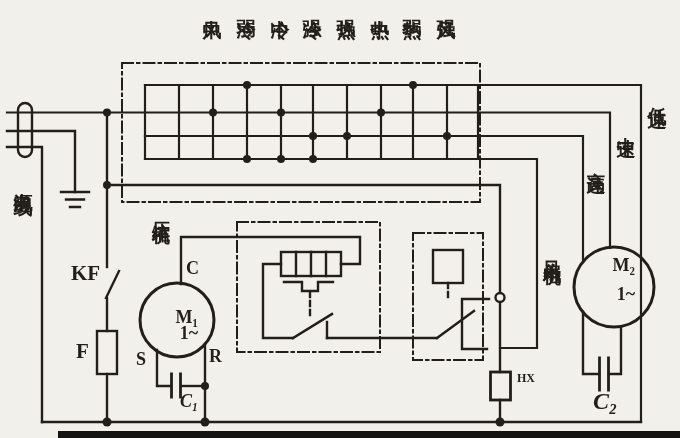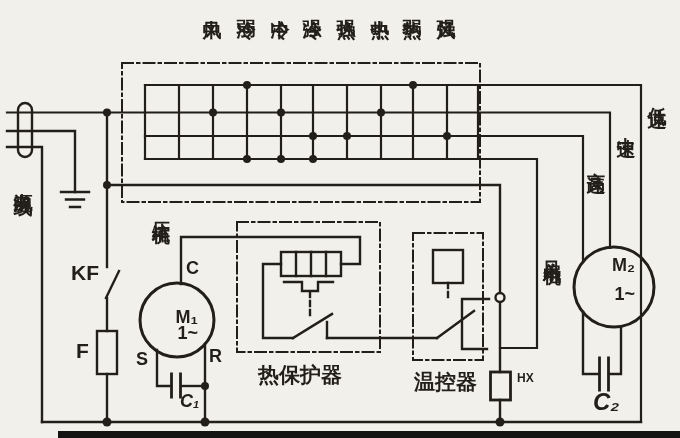--- a/index.html
+++ b/index.html
@@ -1,21 +1,21 @@
 <!DOCTYPE html>
 <html><head>
 <meta charset="utf-8">
 <style>
   html,body{margin:0;padding:0;}
   #stage{
     position:relative;
     width:680px;height:438px;
     background:#f2f0ea;
     overflow:hidden;
-    font-family:Liberation Sans, sans-serif;
+    font-family:Liberation Serif, serif;
     color:#221f1b;
   }
   #stage svg{position:absolute;left:0;top:0;}
   .lbl{
     position:absolute;
     color:#221f1b;
     font-weight:bold;
     white-space:nowrap;
     line-height:1.05;
     user-select:none;
@@ -176,22 +176,20 @@
   <div class="lbl latin" style="left:76px;top:340px;font-size:21px;">F</div>
 
   <div class="lbl vert cjk" style="left:151px;top:207px;font-size:18px;">压缩机</div>
   <div class="lbl latin" style="left:186px;top:259px;font-size:18px;">C</div>
   <div class="lbl latin" style="left:136px;top:350px;font-size:18px;">S</div>
   <div class="lbl latin" style="left:209px;top:347px;font-size:18px;">R</div>
   <div class="lbl latin ctr" style="left:156px;top:308px;width:42px;font-size:18px;">M₁</div>
   <div class="lbl latin ctr" style="left:156px;top:324px;width:42px;font-size:18px;">1~</div>
   <div class="lbl latin ital" style="left:180px;top:392px;font-size:18px;">C₁</div>
 
-  <div class="lbl cjk" style="left:258px;top:364px;font-size:21px;">热保护器</div>
-  <div class="lbl cjk" style="left:414px;top:371px;font-size:21px;">温控器</div>
   <div class="lbl latin" style="left:517px;top:372px;font-size:12px;">HX</div>
 
   <div class="lbl vert cjk" style="left:542px;top:246px;font-size:18px;">风扇电机</div>
   <div class="lbl latin ctr" style="left:593px;top:256px;width:42px;font-size:18px;">M₂</div>
   <div class="lbl latin ctr" style="left:593px;top:285px;width:42px;font-size:18px;">1~</div>
   <div class="lbl latin ital" style="left:593px;top:389px;font-size:24px;">C₂</div>
 
 </div>
 
 </body></html>

